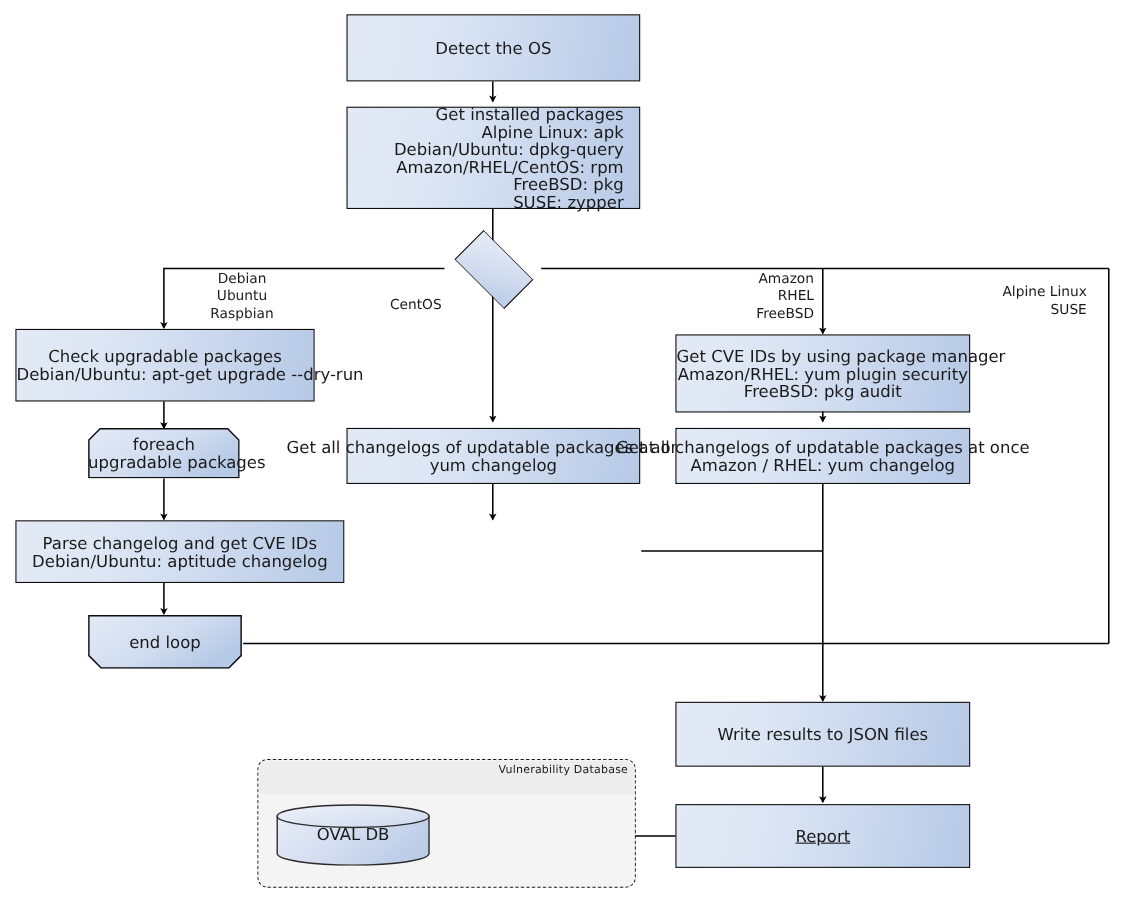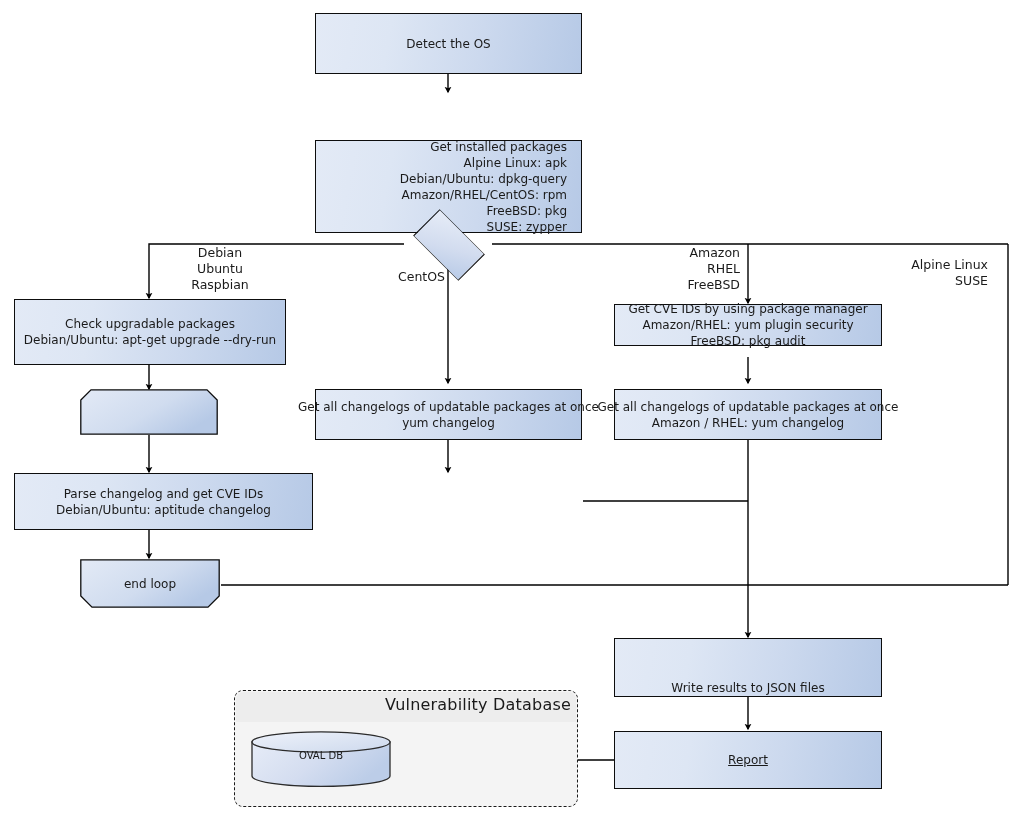--- a/index.html
+++ b/index.html
@@ -11,21 +11,21 @@
   #canvas{position:absolute;left:0;top:0;width:1019px;height:823px;}
   svg#wires{position:absolute;left:0;top:0;width:1019px;height:823px;pointer-events:none;}
 
   
   .node{
     position:absolute;
     box-sizing:border-box;
     display:flex;align-items:center;justify-content:center;
     text-align:center;
     color:#1a1a1a;
-    font-size:12px;
+    font-size:15px;
     line-height:16px;
     white-space:nowrap;
   }
   .box{
     border:1.3px solid #0d0d0d;
     background:linear-gradient(100deg,#e3eaf6 0%,#dde6f4 28%,#ccd9ee 62%,#b6c9e6 100%);
   }
   .node .txt{display:block;width:100%;}
 
   
@@ -61,32 +61,32 @@
   .dbgroup{
     position:absolute;
     border:1.6px dashed #1a1a1a;
     border-radius:9px;
     background:#f4f4f4;
     box-sizing:border-box;
   }
   .dbgroup-title{
     position:absolute;
     right:6px;top:4px;
-    font-size:16px;
+    font-size:10px;
     color:#1a1a1a;
     letter-spacing:.2px;
   }
   .dbgroup-band{
     position:absolute;left:1px;right:1px;top:1px;height:30px;
     background:#ededed;border-radius:8px 8px 0 0;
   }
   .cyl{position:absolute;}
   .cyl .cyl-label{
     position:absolute;left:0;right:0;top:50%;margin-top:-9px;
-    text-align:center;font-size:10px;color:#1a1a1a;z-index:3;
+    text-align:center;font-size:15px;color:#1a1a1a;z-index:3;
   }
 
   .edge-label{
     position:absolute;
     font-size:12.5px;line-height:16px;color:#1a1a1a;
     white-space:pre;
   }
   .el-right{text-align:right;}
   .el-left{text-align:center;}
 </style>
@@ -131,49 +131,50 @@
       <line x1="748" y1="697" x2="748" y2="729" marker-end="url(#arrow)"></line>
 
       <path d="M545,760 L614,760"></path>
     </g>
   </svg>
 
   <div class="node box calign" style="left:315px;top:13px;width:267px;height:61px;">
     <span class="txt">Detect the OS</span>
   </div>
 
-  <div class="node box ralign" style="left:315px;top:97px;width:267px;height:93px;margin-top:43px;">
+  <div class="node box ralign" style="left:315px;top:97px;width:267px;height:93px;">
     <span class="txt">Get installed packages<br>Alpine Linux: apk<br>Debian/Ubuntu: dpkg-query<br>Amazon/RHEL/CentOS: rpm<br>FreeBSD: pkg<br>SUSE: zypper</span>
   </div>
 
   <div class="diamond" style="left:417px;top:213px;"></div>
 
   <div class="edge-label el-left" style="left:160px;top:245px;width:120px;">Debian<br>Ubuntu<br>Raspbian</div>
 
-  <div class="edge-label el-right" style="left:333px;top:269px;width:112px;">CentOS</div>
+  <div class="edge-label el-right" style="left:322px;top:269px;width:112px;text-align:center;">CentOS</div>
 
   <div class="edge-label el-right" style="left:870px;top:257px;width:118px;">Alpine Linux<br>SUSE</div>
 
   <div class="edge-label el-right" style="left:620px;top:245px;width:120px;">Amazon<br>RHEL<br>FreeBSD</div>
 
   <div class="node box calign" style="left:14px;top:299px;width:272px;height:66px;">
     <span class="txt">Check upgradable packages<br>Debian/Ubuntu: apt-get upgrade --dry-run</span>
   </div>
 
   <div class="node loopstart" style="left:80px;top:389px;width:138px;height:46px;">
     <svg class="shape" viewBox="0 0 138 46" preserveAspectRatio="none">
       <polygon points="11,0.8 127,0.8 137.2,11 137.2,45.2 0.8,45.2 0.8,11" fill="url(#lg1)" stroke="#0d0d0d" stroke-width="1.3"></polygon>
       <defs>
         <linearGradient id="lg1" x1="0" y1="0" x2="1" y2="0.55">
           <stop offset="0" stop-color="#e3eaf6"></stop>
           <stop offset="0.6" stop-color="#d0dcef"></stop>
           <stop offset="1" stop-color="#b6c9e6"></stop>
         </linearGradient>
       </defs>
     </svg>
+    <span class="loop-label">foreach<br>upgradable  packages</span>
   </div>
 
   <div class="node box calign" style="left:14px;top:473px;width:299px;height:57px;">
     <span class="txt">Parse changelog and get  CVE IDs<br>Debian/Ubuntu: aptitude changelog</span>
   </div>
 
   <div class="node loopend" style="left:80px;top:559px;width:140px;height:49px;">
     <svg class="shape" viewBox="0 0 140 49" preserveAspectRatio="none">
       <polygon points="0.8,0.8 139.2,0.8 139.2,37 128,48.2 12,48.2 0.8,37" fill="url(#lg2)" stroke="#0d0d0d" stroke-width="1.3"></polygon>
       <defs>
@@ -185,29 +186,29 @@
       </defs>
     </svg>
     <span class="loop-label" style="margin-bottom:0;">end loop</span>
   </div>
 
   <div class="node box calign overflow" style="left:315px;top:389px;width:267px;height:51px;">
     <span class="txt">Get all changelogs of updatable packages at once<br>yum changelog</span>
   </div>
 
 
-  <div class="node box calign" style="left:614px;top:304px;width:268px;height:42px;align-items:center;">
+  <div class="node box calign" style="left:614px;top:304px;width:268px;height:71px;align-items:center;">
     <span class="txt">Get CVE IDs by using package manager<br>Amazon/RHEL: yum plugin security<br>FreeBSD: pkg audit</span>
   </div>
 
   <div class="node box calign overflow" style="left:614px;top:389px;width:268px;height:51px;">
     <span class="txt">Get all changelogs of updatable packages at once<br>Amazon / RHEL: yum changelog</span>
   </div>
 
-  <div class="node box calign" style="left:614px;top:638px;width:268px;height:59px;align-items:flex-end;">
+  <div class="node box calign" style="left:614px;top:638px;width:268px;height:59px;">
     <span class="txt">Write results to JSON files</span>
   </div>
 
   <div class="node box calign" style="left:614px;top:731px;width:268px;height:58px;text-decoration:underline;">
     <span class="txt">Report</span>
   </div>
 
   <div class="dbgroup" style="left:234px;top:690px;width:344px;height:117px;">
     <div class="dbgroup-band"></div>
     <div class="dbgroup-title">Vulnerability Database</div>

